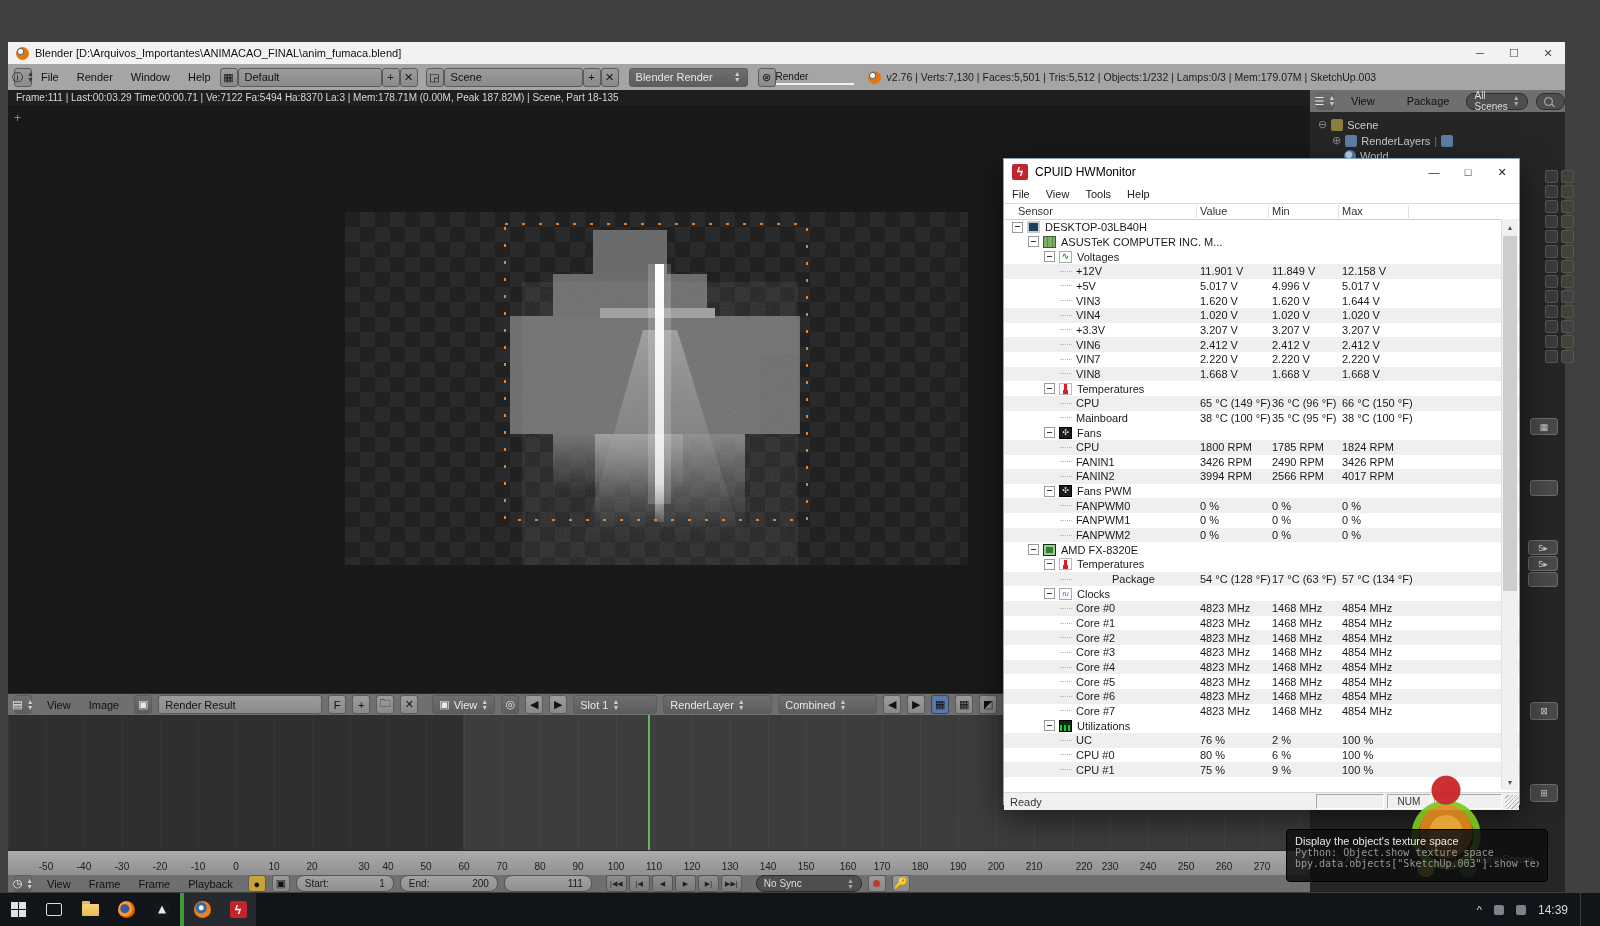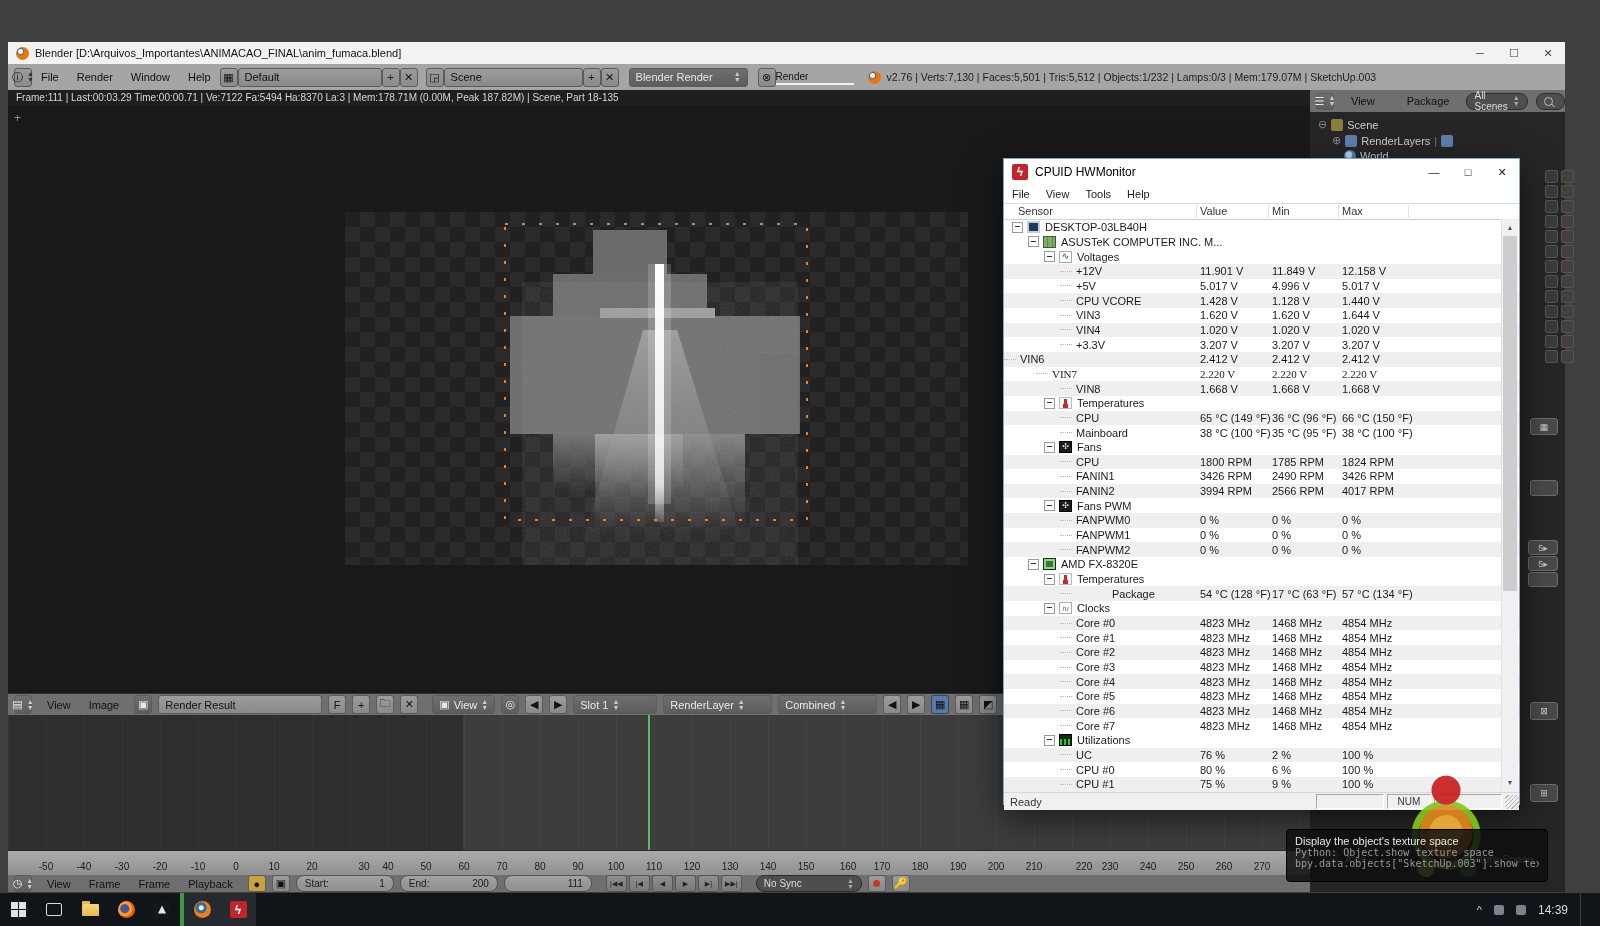--- a/index.html
+++ b/index.html
@@ -508,27 +508,20 @@
           <span class="cellm">11.849 V</span>
           <span class="cellx">12.158 V</span>
         </div>
         <div class="hrow" style="padding-left: 56px;">
           <span class="dash"></span>
           <span>+5V</span>
           <span class="cellv">5.017 V</span>
           <span class="cellm">4.996 V</span>
           <span class="cellx">5.017 V</span>
         </div>
-        <div class="hrow shade" style="padding-left: 56px;">
-          <span class="dash"></span>
-          <span>CPU VCORE</span>
-          <span class="cellv">1.428 V</span>
-          <span class="cellm">1.128 V</span>
-          <span class="cellx">1.440 V</span>
-        </div>
         <div class="hrow" style="padding-left: 56px;">
           <span class="dash"></span>
           <span>VIN3</span>
           <span class="cellv">1.620 V</span>
           <span class="cellm">1.620 V</span>
           <span class="cellx">1.644 V</span>
         </div>
         <div class="hrow shade" style="padding-left: 56px;">
           <span class="dash"></span>
           <span>VIN4</span>
@@ -536,28 +529,28 @@
           <span class="cellm">1.020 V</span>
           <span class="cellx">1.020 V</span>
         </div>
         <div class="hrow" style="padding-left: 56px;">
           <span class="dash"></span>
           <span>+3.3V</span>
           <span class="cellv">3.207 V</span>
           <span class="cellm">3.207 V</span>
           <span class="cellx">3.207 V</span>
         </div>
-        <div class="hrow shade" style="">
+        <div class="hrow shade" style="padding-left: 56px;">
           <span class="dash"></span>
           <span>VIN6</span>
           <span class="cellv">2.412 V</span>
           <span class="cellm">2.412 V</span>
           <span class="cellx">2.412 V</span>
         </div>
-        <div class="hrow" style="padding-left: 32px; font-family: Liberation Serif, serif;">
+        <div class="hrow" style="padding-left: 56px;">
           <span class="dash"></span>
           <span>VIN7</span>
           <span class="cellv">2.220 V</span>
           <span class="cellm">2.220 V</span>
           <span class="cellx">2.220 V</span>
         </div>
         <div class="hrow shade" style="padding-left: 56px;">
           <span class="dash"></span>
           <span>VIN8</span>
           <span class="cellv">1.668 V</span>

